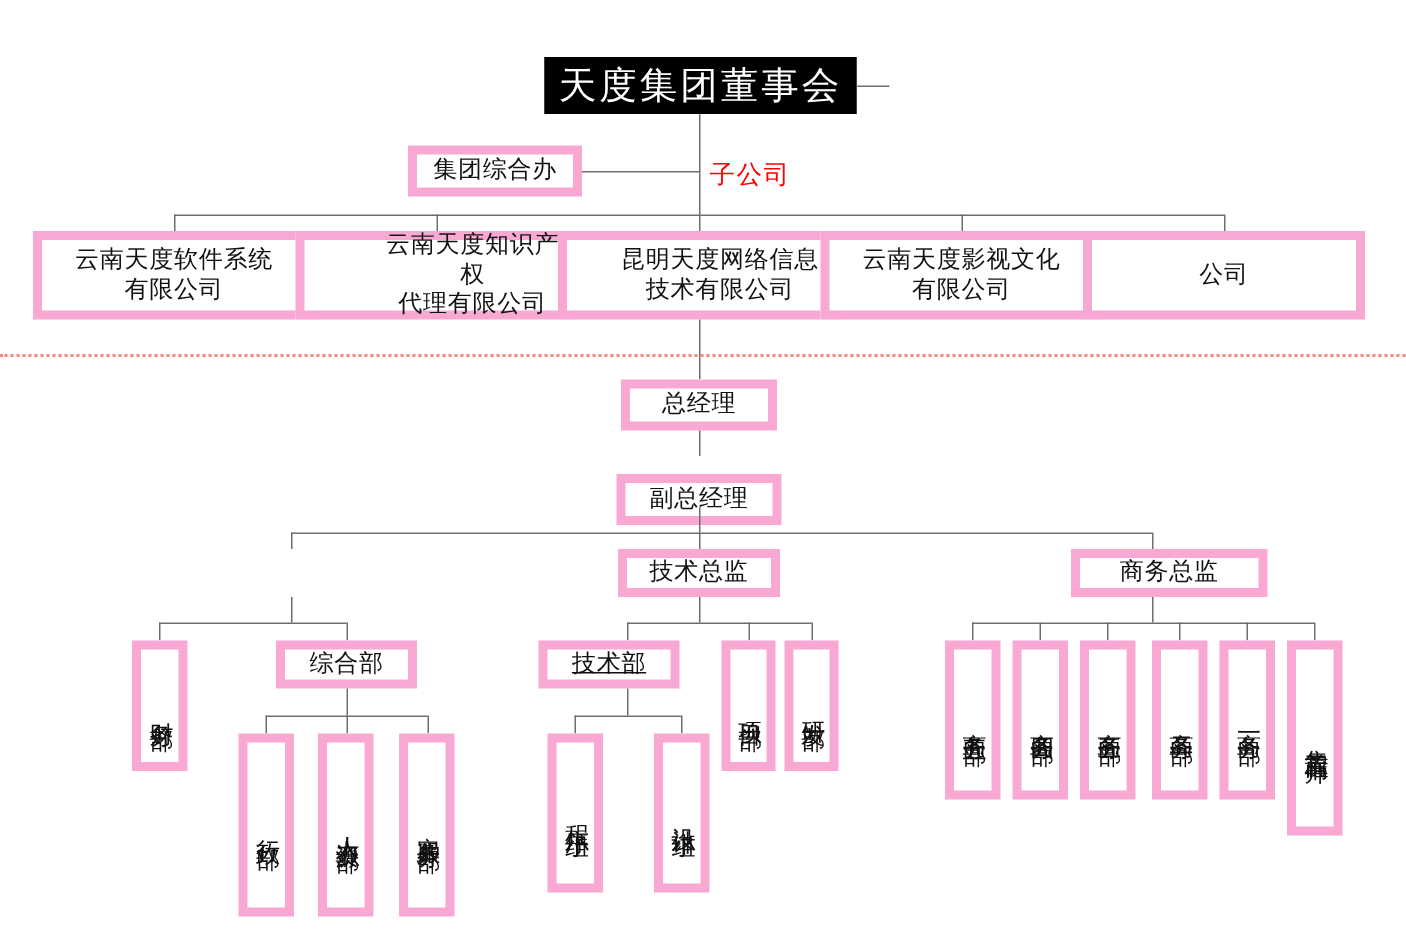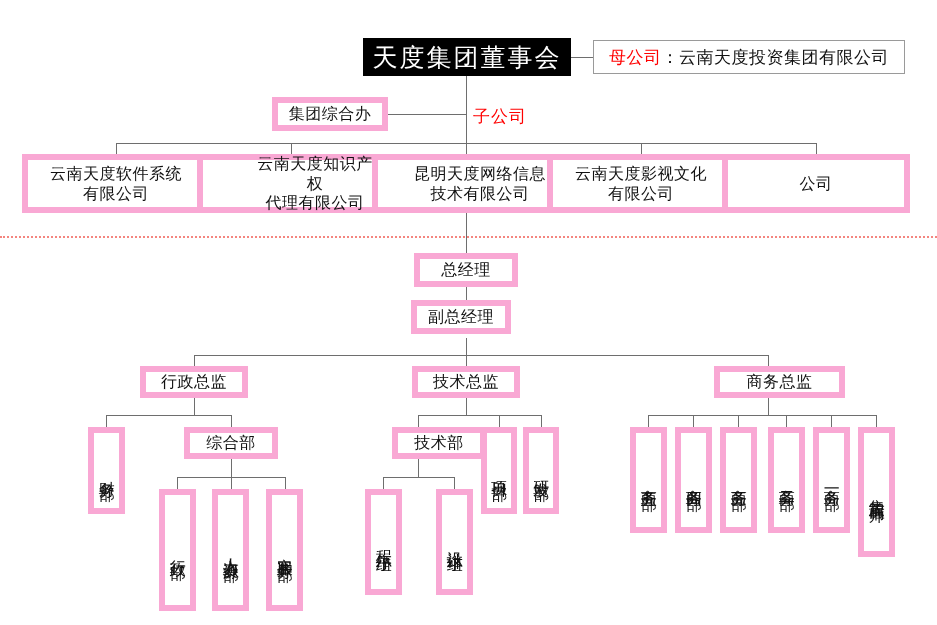--- a/index.html
+++ b/index.html
@@ -89,25 +89,20 @@
 <body>
 
 <div id="chart">
 
   <div class="box dark" style="left:363px; top:38px; width:208px; height:38px;">
     <span class="txt">天度集团董事会</span>
   </div>
 
   <div class="line h" style="left:571px; top:57px; width:22px;"></div>
 
-  <div class="parent-box" style="left:593px; top:40px; width:312px; height:34px;">
-    <span class="red">母公司</span>
-      <span>：</span>
-      <span>云南天度投资集团有限公司</span>
-  </div>
 
   <div class="line v" style="left:466px; top:76px; height:38px;"></div>
 
   <div class="box" style="left:272px; top:97px; width:116px; height:34px;">
     <span class="txt">集团综合办</span>
   </div>
   <div class="line h" style="left:388px; top:114px; width:78px;"></div>
 
   <div class="label-free" style="left:473px; top:105px;">子公司</div>
 
@@ -153,33 +148,30 @@
 
   <div class="line v" style="left:466px; top:213px; height:40px;"></div>
 
   <div class="divider" style="top:236px;"></div>
 
   <div class="box" style="left:414px; top:253px; width:104px; height:34px;">
     <span class="txt">总经理</span>
   </div>
   <div class="line v" style="left:466px; top:287px; height:17px;"></div>
 
-  <div class="box" style="left:411px; top:300px; width:100px; height:34px;">
+  <div class="box" style="left:411px; top:316px; width:110px; height:34px;">
     <span class="txt">副总经理</span>
   </div>
   <div class="line v" style="left:466px; top:338px; height:17px;"></div>
 
   <div class="line h" style="left:194px; top:355px; width:574px;"></div>
   <div class="line v" style="left:194px; top:355px; height:11px;"></div>
   <div class="line v" style="left:466px; top:355px; height:11px;"></div>
   <div class="line v" style="left:768px; top:355px; height:11px;"></div>
 
-  <div class="box" style="left:140px; top:366px; width:108px; height:32px;">
-    <span class="txt">行政总监</span>
-  </div>
   <div class="box" style="left:412px; top:366px; width:108px; height:32px;">
     <span class="txt">技术总监</span>
   </div>
   <div class="box" style="left:714px; top:366px; width:131px; height:32px;">
     <span class="txt">商务总监</span>
   </div>
 
   <div class="line v" style="left:194px; top:398px; height:17px;"></div>
   <div class="line h" style="left:106px; top:415px; width:125px;"></div>
   <div class="line v" style="left:106px; top:415px; height:12px;"></div>
@@ -208,21 +200,21 @@
   <div class="box vert" style="left:266px; top:489px; width:37px; height:122px;">
     <span class="txt">客户服务部</span>
   </div>
 
   <div class="line v" style="left:466px; top:398px; height:17px;"></div>
   <div class="line h" style="left:418px; top:415px; width:123px;"></div>
   <div class="line v" style="left:418px; top:415px; height:12px;"></div>
   <div class="line v" style="left:499px; top:415px; height:12px;"></div>
   <div class="line v" style="left:541px; top:415px; height:12px;"></div>
 
-  <div class="box" style="left:392px; top:427px; width:94px; height:32px;">
+  <div class="box" style="left:359px; top:427px; width:94px; height:32px;text-decoration:underline;">
     <span class="txt">技术部</span>
   </div>
 
   <div class="box vert" style="left:481px; top:427px; width:36px; height:87px;">
     <span class="txt">项目部</span>
   </div>
   <div class="box vert" style="left:523px; top:427px; width:36px; height:87px;">
     <span class="txt">研发部</span>
   </div>
 

